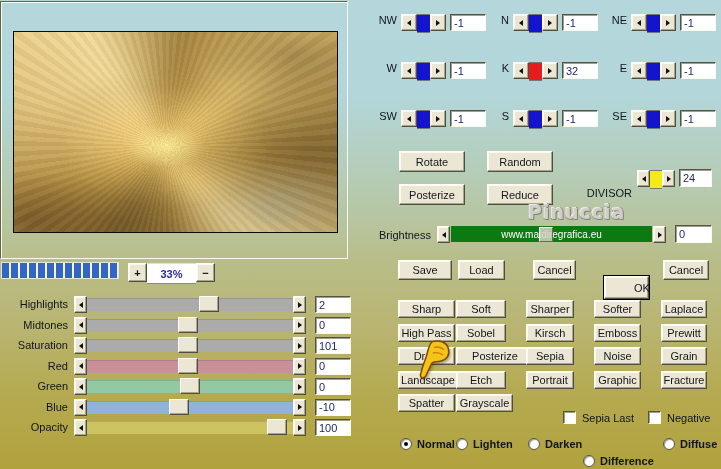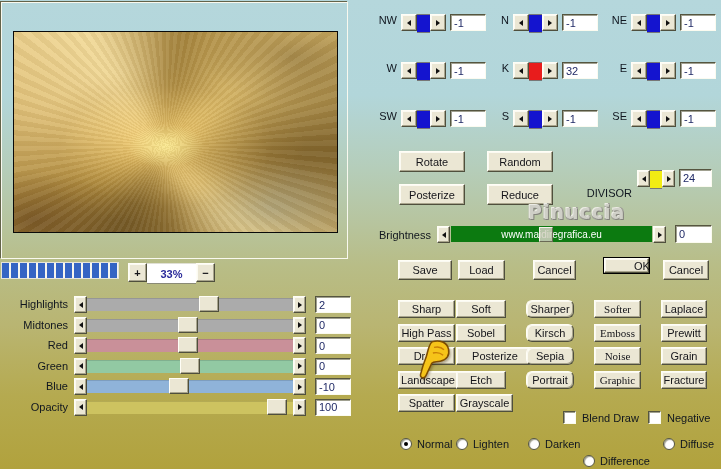--- a/index.html
+++ b/index.html
@@ -95,45 +95,45 @@
   #br-text{color:#fff;font-size:10px;white-space:nowrap;}
   #br-thumb{position:absolute;left:88px;top:1px;width:14px;height:15px;background:rgba(214,210,196,0.85);
        border:1px solid;border-color:#f6f4ea #6a6a55 #6a6a55 #f6f4ea;box-sizing:border-box;}
   #br-field{position:absolute;left:675px;top:225px;width:37px;height:18px;}
 
   
   #main-buttons .btn{position:absolute;top:260px;height:20px;}
   #main-buttons .btn:nth-child(1){left:398px;width:54px;}
   #main-buttons .btn:nth-child(2){left:458px;width:47px;}
   #main-buttons .btn:nth-child(3){left:533px;width:43px;}
-  #main-buttons .btn:nth-child(4){left:604px;width:45px;top:258px;height:15px;box-shadow:inset -1px -1px 0 #a9a58d,inset 1px 1px 0 #fbfaf2,0 0 0 1px #000;padding-left:31px;}
+  #main-buttons .btn:nth-child(4){left:604px;width:45px;top:276px;height:23px;box-shadow:inset -1px -1px 0 #a9a58d,inset 1px 1px 0 #fbfaf2,0 0 0 1px #000;padding-left:31px;}
   #main-buttons .btn:nth-child(5){left:663px;width:46px;}
 
   
   #filters{position:absolute;left:398px;top:300px;display:grid;
        grid-template-columns:58px 70px 68px 67px 47px;grid-auto-rows:18px;row-gap:5.5px;}
   #filters .btn{height:18px;justify-self:start;}
   #filters .btn:nth-child(5n+1){width:57px;}
   #filters .btn:nth-child(5n+2){width:50px;}
-  #filters .btn:nth-child(5n+3){width:48px;border-radius:6px;}
-  #filters .btn:nth-child(5n+4){width:47px;font-family:Liberation Serif, serif;}
+  #filters .btn:nth-child(5n+3){width:48px;}
+  #filters .btn:nth-child(5n+4){width:47px;}
   #filters .btn:nth-child(5n+5){width:46px;}
   #filters .btn:nth-child(12){width:78px;}   
   #filters .btn:nth-child(16){width:60px;}   
   #filters .btn:nth-child(22){width:57px;}   
 
   
   .check-item{position:absolute;top:411px;display:flex;align-items:center;}
   .check-item:nth-of-type(1){left:563px;} .check-item:nth-of-type(2){left:648px;}
   .check-box{width:13px;height:13px;background:#fff;border:1px solid;
        border-color:#55553f #fbfbf0 #fbfbf0 #55553f;box-shadow:inset 1px 1px 0 #a0a090;box-sizing:border-box;}
   .check-label{margin-left:6px;color:#10161f;}
 
   
-  .radio-item{position:absolute;top:438px;display:flex;align-items:flex-start;}
+  .radio-item{position:absolute;top:438px;display:flex;align-items:flex-start;font-weight:bold;}
   .radio-item:nth-of-type(1){left:400px;} .radio-item:nth-of-type(2){left:456px;}
   .radio-item:nth-of-type(3){left:528px;} .radio-item:nth-of-type(4){left:583px;margin-top:17px;}
   .radio-item:nth-of-type(5){left:663px;}
   .radio-circle{width:12px;height:12px;border-radius:50%;background:#fff;border:1px solid #55553f;
        box-shadow:inset 1px 1px 1px #a0a090;box-sizing:border-box;position:relative;}
   .radio-item.selected .radio-circle::after{content:"";position:absolute;left:3px;top:3px;width:4px;height:4px;
        border-radius:50%;background:#000;}
   .radio-label{margin-left:5px;color:#10161f;}
 
   
@@ -179,20 +179,33 @@
       <button class="btn sl-btn l">
           <span class="tri-l"></span>
         </button>
       <span class="sl-track" style="background: rgb(171, 171, 171);">
         <span class="sl-thumb" style="left: 91px;"></span>
       </span>
       <button class="btn sl-btn r">
           <span class="tri-r"></span>
         </button>
       <span class="field sl-field">0</span>
+    </div>
+      <div class="sl-row">
+      <span class="sl-label">Saturation</span>
+      <button class="btn sl-btn l">
+          <span class="tri-l"></span>
+        </button>
+      <span class="sl-track" style="background: rgb(171, 171, 171);">
+        <span class="sl-thumb" style="left: 91px;"></span>
+      </span>
+      <button class="btn sl-btn r">
+          <span class="tri-r"></span>
+        </button>
+      <span class="field sl-field">101</span>
     </div>
       <div class="sl-row">
       <span class="sl-label">Red</span>
       <button class="btn sl-btn l">
           <span class="tri-l"></span>
         </button>
       <span class="sl-track" style="background: rgb(201, 144, 153);">
         <span class="sl-thumb" style="left: 91px;"></span>
       </span>
       <button class="btn sl-btn r">
@@ -421,21 +434,21 @@
       <button class="btn">Portrait</button>
       <button class="btn">Graphic</button>
       <button class="btn">Fracture</button>
       <button class="btn">Spatter</button>
       <button class="btn">Grayscale</button>
     </div>
 
   <div id="checks">
       <div class="check-item">
       <span class="check-box"></span>
-      <span class="check-label">Blend Draw</span>
+      <span class="check-label">Sepia Last</span>
     </div>
       <div class="check-item">
       <span class="check-box"></span>
       <span class="check-label">Negative</span>
     </div>
     </div>
 
   <div id="radios">
       <div class="radio-item selected">
       <span class="radio-circle"></span>

